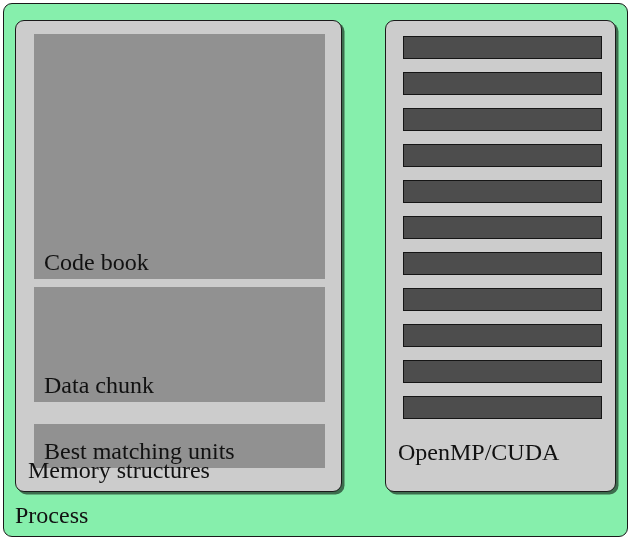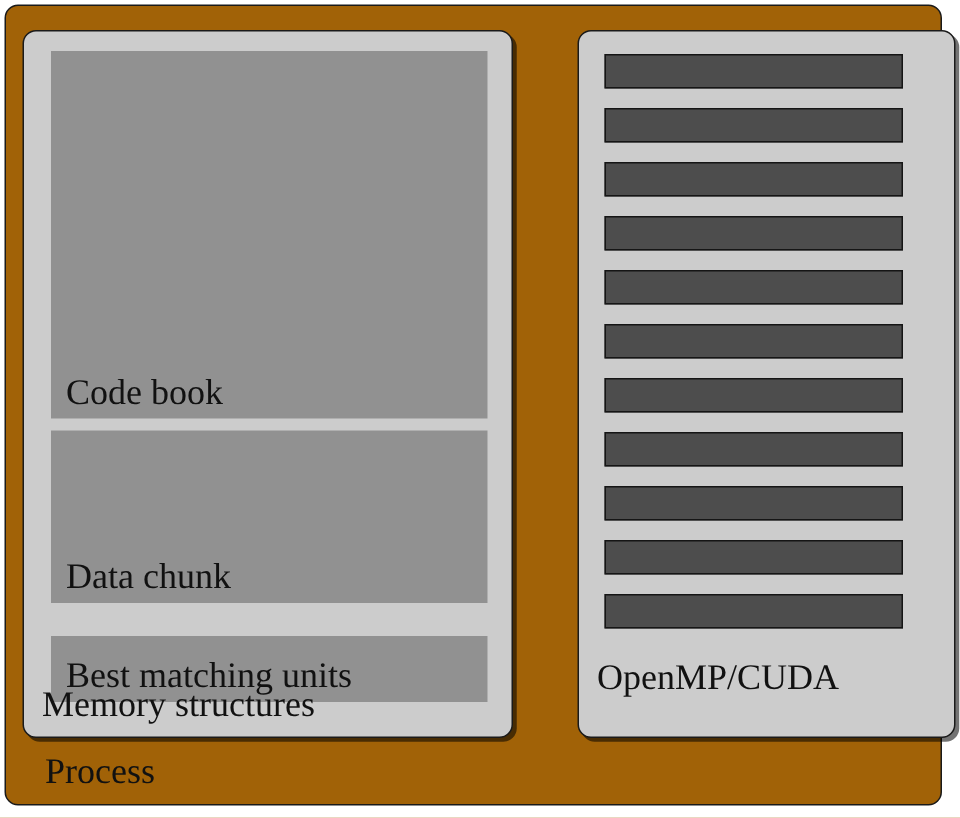--- a/index.html
+++ b/index.html
@@ -17,31 +17,30 @@
   
   #process-frame {
     position: absolute;
     left: 3px;
     top: 3px;
     width: 625px;
     height: 534px;
     box-sizing: border-box;
     border: 1.6px solid #1a1a1a;
     border-radius: 9px;
-    background: #a16207;
+    background: #86efac;
   }
   #process-label {
     position: absolute;
     left: 11px;
     top: 497px;
     font-size: 24px;
     line-height: 28px;
     color: #111111;
     white-space: nowrap;
-    margin-left: 15px;
   }
 
   
   .panel {
     position: absolute;
     box-sizing: border-box;
     background: #cccccc;
     border: 1.6px solid #1a1a1a;
     border-radius: 9px;
     box-shadow: 2.5px 2.5px 0 rgba(0,0,0,0.55);
@@ -82,21 +81,21 @@
     font-size: 24px;
     line-height: 30px;
     color: #111111;
     white-space: nowrap;
   }
 
   
   #threads-panel {
     left: 381px;
     top: 16px;
-    width: 252px;
+    width: 231px;
     height: 472px;
   }
   #thread-bars {
     position: absolute;
     left: 0;
     top: 0;
     width: 100%;
   }
   .thread-bar {
     position: absolute;

